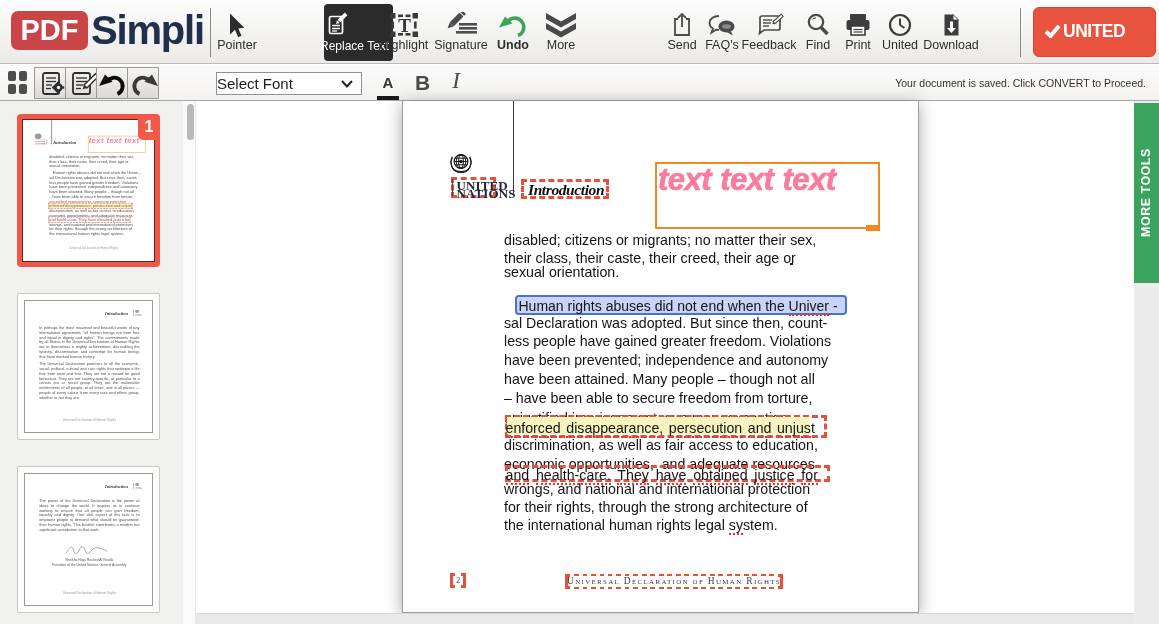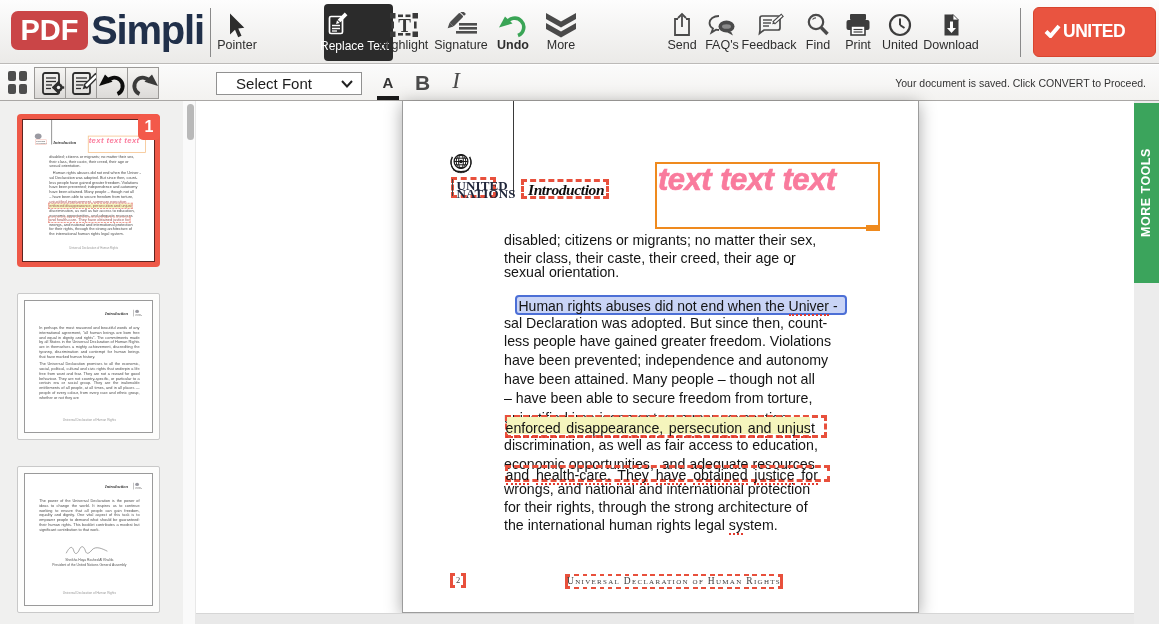--- a/index.html
+++ b/index.html
@@ -26,21 +26,21 @@
   text-align:center; }
 #convert .cv-txt { position:absolute; left:29px; top:13px; font-size:17.5px; font-weight:bold; letter-spacing:-0.5px; }
 
 
 #tb2 { position:absolute; left:0; top:65px; width:1159px; height:36px;
   background:linear-gradient(#fbfbfb,#f3f2f0); border-bottom:1px solid #a9a7a5; }
 .b2 { position:absolute; top:2px; width:32px; height:32px;
   background:linear-gradient(#f6f5f3,#dcdad8); border:1px solid #9b9997; }
 #selfont { position:absolute; left:216px; top:7px; width:146px; height:23px;
   background:#fff; border:1px solid #919191; font-size:15px; color:#1c1c1c;
-  text-align:center; line-height:21px; padding-right:30px; }
+  text-align:left; line-height:21px; padding-right:30px; }
 #selfont svg { position:absolute; right:8px; top:7px; }
 #fA { position:absolute; left:377px; top:9px; width:22px; text-align:center;
   font-size:15px; font-weight:bold; color:#333; }
 #fA .ul { position:absolute; left:0; top:22px; width:22px; height:4px; background:#1a1a1a; }
 #fB { position:absolute; left:415px; top:6px; font-size:21px; font-weight:bold; color:#4a4a4a; }
 #fI { position:absolute; left:448px; top:3px; font-size:23px; font-style:italic;
   font-family:"Liberation Serif",serif; color:#4a4a4a; width:16px; text-align:center;}
 #saved { position:absolute; right:13px; top:12px; font-size:10.5px; color:#333; }
 
 

